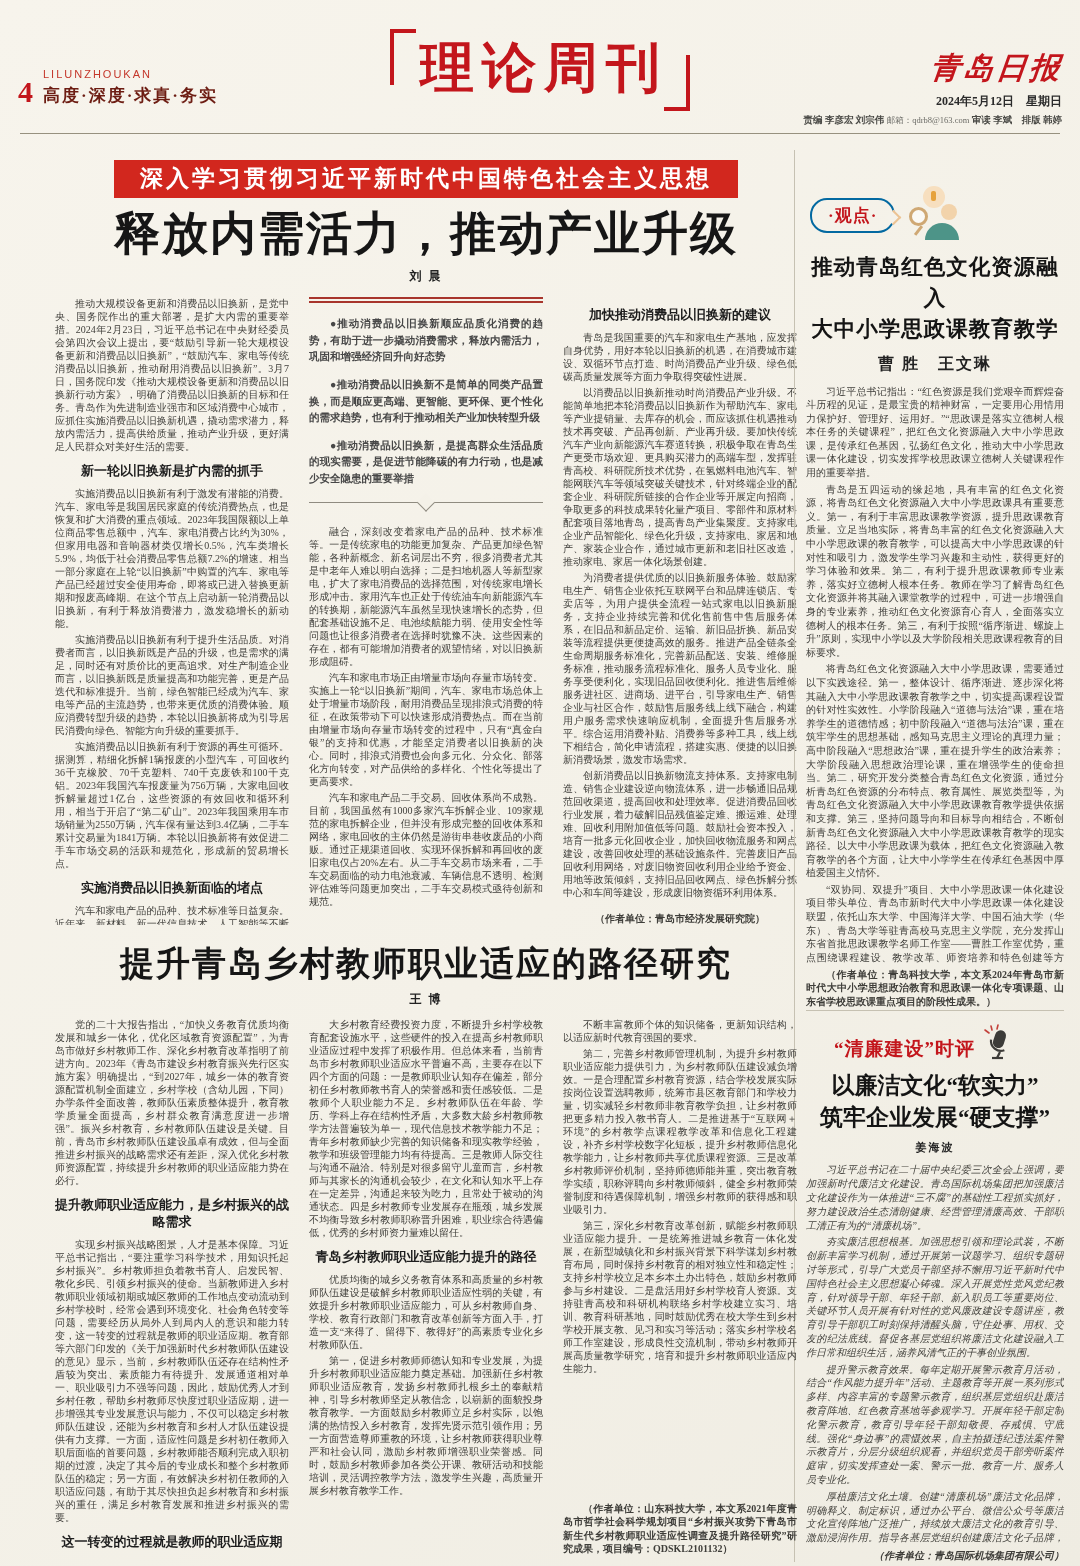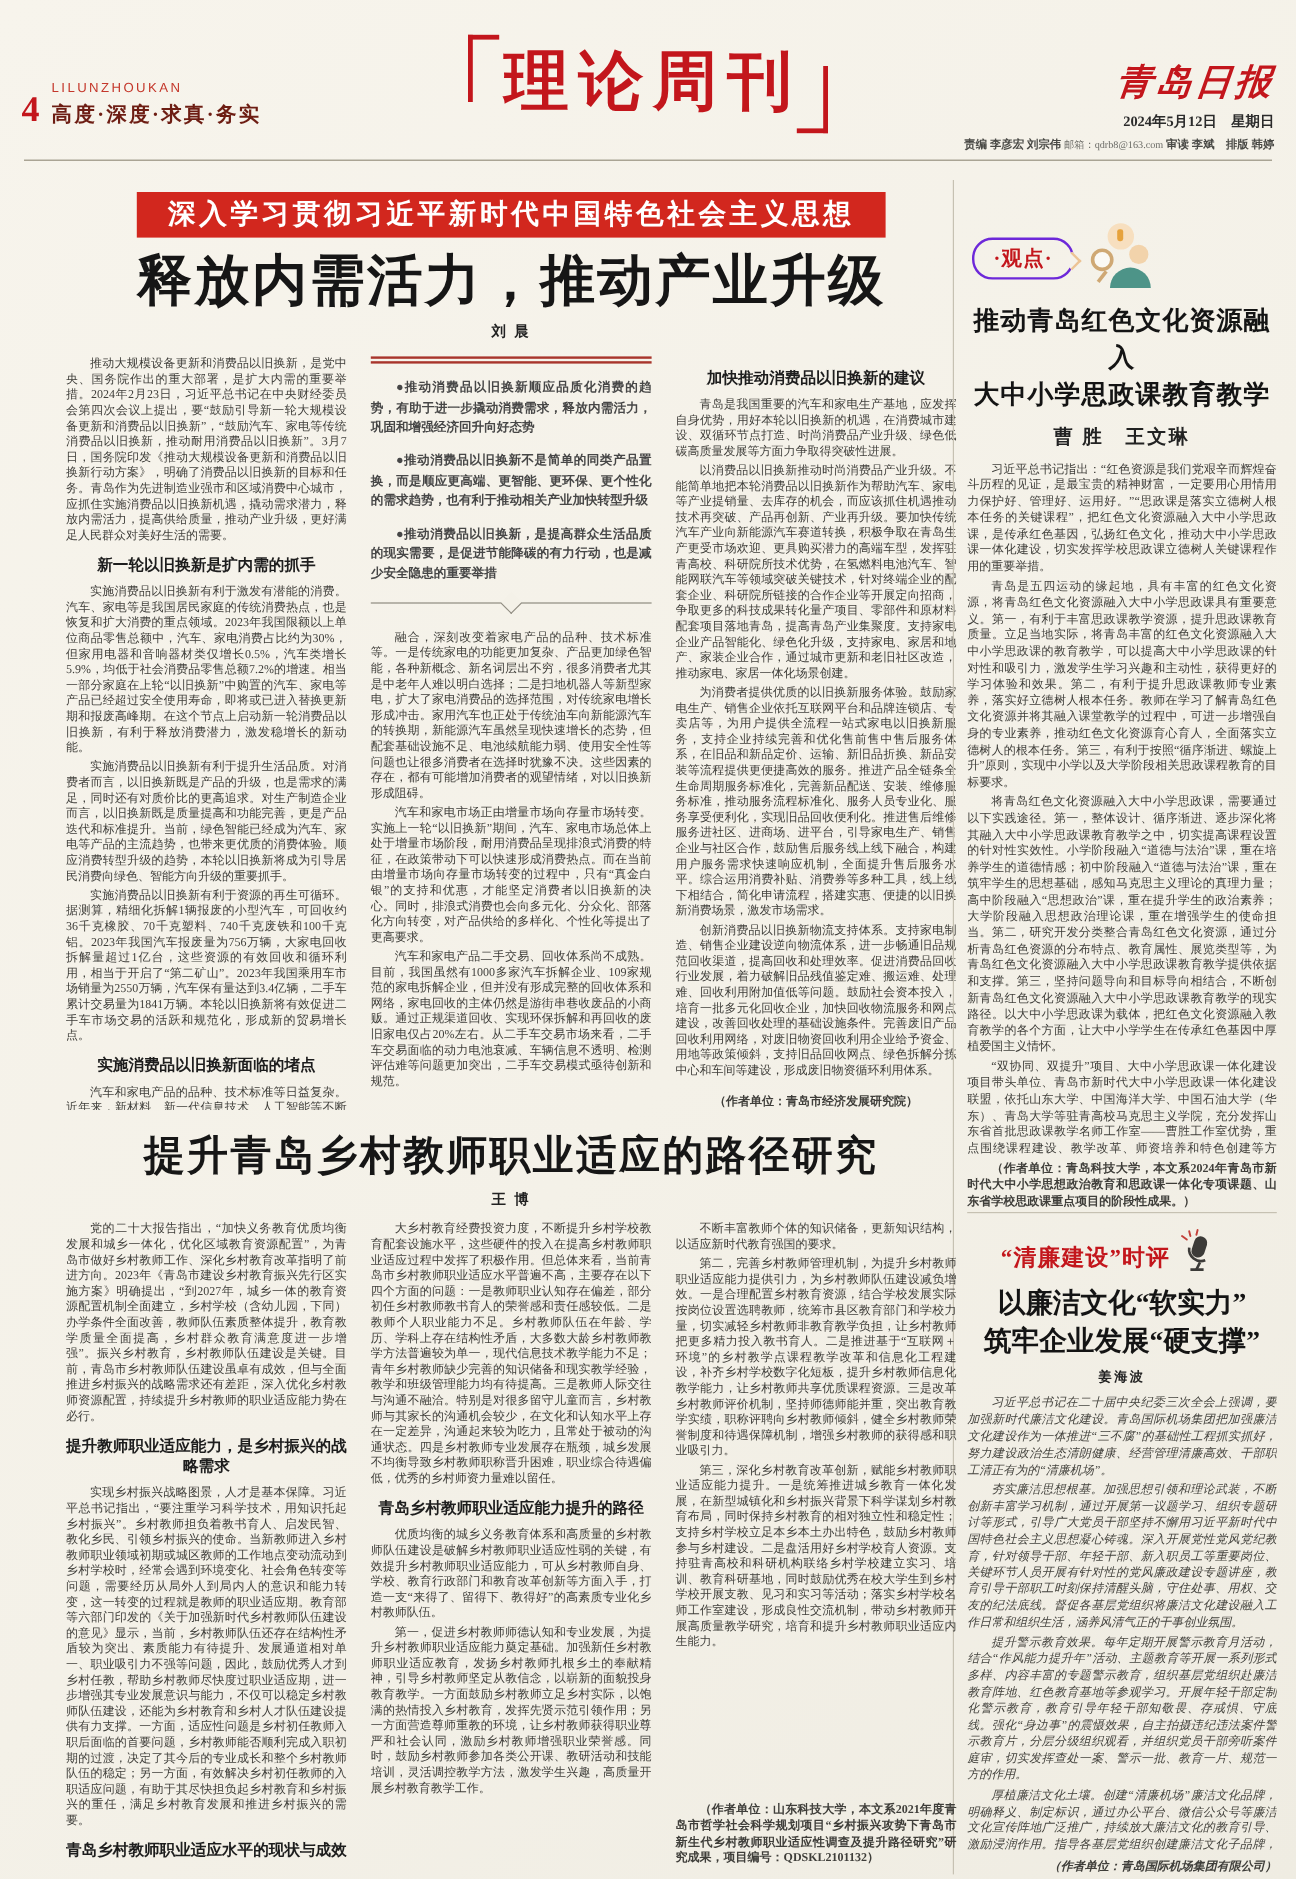--- a/index.html
+++ b/index.html
@@ -46,21 +46,21 @@
   .lead-col .credit{flex:0 0 auto;padding-top:5px;}
   
   .quote-box{border-top:6px double #a8352c;padding-top:12px;}
   .quote-box p{font-family:"Liberation Sans","DejaVu Sans",sans-serif;font-size:10.5px;font-weight:bold;color:#474747;line-height:1.55;text-align:justify;text-indent:2em;margin:0 0 12px;}
   .notch-line{position:relative;border-top:1px solid #8f8b80;margin:4px 0 12px;height:10px;}
   .notch-line::after{content:"";position:absolute;left:50%;top:-7px;width:12px;height:12px;background:#f4f1e8;border-right:1px solid #8f8b80;border-bottom:1px solid #8f8b80;transform:translateX(-50%) rotate(45deg);}
   
   .v-divider{position:absolute;left:794px;top:150px;height:1412px;width:1px;background:#c6c1b2;}
   .viewpoint{position:absolute;left:806px;top:150px;width:258px;height:858px;display:flex;flex-direction:column;}
   .vp-badge-row{display:flex;align-items:center;gap:10px;margin:40px 0 12px 4px;flex:0 0 auto;}
-  .vp-bubble{position:relative;border:2px solid #6d28d9;border-radius:17px;padding:4px 16px;color:#c3161c;font-weight:900;font-size:17px;letter-spacing:1px;}
+  .vp-bubble{position:relative;border:2px solid #0369a1;border-radius:17px;padding:4px 16px;color:#c3161c;font-weight:900;font-size:17px;letter-spacing:1px;}
   .vp-bubble::after{content:"";position:absolute;right:-6px;top:12px;width:9px;height:9px;background:#f5f2ea;border-top:2px solid #ecc394;border-right:2px solid #ecc394;transform:rotate(45deg);}
   .vp-art{position:relative;width:54px;height:50px;}
   .vp-bulb{position:absolute;top:-4px;right:14px;width:22px;height:22px;border-radius:50%;background:#f7dfbf;}
   .vp-bulb::after{content:"";position:absolute;left:8px;top:5px;width:5px;height:10px;background:#e6a23c;border-radius:2px;}
   .vp-head{position:absolute;top:14px;right:2px;width:16px;height:16px;border-radius:50%;background:#f2d3ab;}
   .vp-body{position:absolute;bottom:0;right:0;width:34px;height:17px;border-radius:17px 17px 0 0;background:#4d9488;}
   .vp-lens{position:absolute;left:4px;bottom:14px;width:13px;height:13px;border:3px solid #cfa874;border-radius:50%;background:rgba(255,255,255,.55);}
   .vp-lens-handle{position:absolute;left:12px;bottom:4px;width:3px;height:11px;background:#cfa874;transform:rotate(38deg);}
   .vp-headline{margin:0;font-size:21.5px;font-weight:900;color:#141414;text-align:center;line-height:1.45;letter-spacing:1px;flex:0 0 auto;}
   .vp-byline{margin:8px 0 10px;flex:0 0 auto;font-size:16px;}
@@ -203,36 +203,36 @@
       </svg>
     </div>
     <h2 class="q-headline">
       <span>以廉洁文化“软实力”</span><br>
       <span>筑牢企业发展“硬支撑”</span>
     </h2>
     <div class="byline q-byline">姜海波</div>
     <div class="flow q-flow">
         <p>习近平总书记在二十届中央纪委三次全会上强调，要加强新时代廉洁文化建设。青岛国际机场集团把加强廉洁文化建设作为一体推进“三不腐”的基础性工程抓实抓好，努力建设政治生态清朗健康、经营管理清廉高效、干部职工清正有为的“清廉机场”。</p>
         <p>夯实廉洁思想根基。加强思想引领和理论武装，不断创新丰富学习机制，通过开展第一议题学习、组织专题研讨等形式，引导广大党员干部坚持不懈用习近平新时代中国特色社会主义思想凝心铸魂。深入开展党性党风党纪教育，针对领导干部、年轻干部、新入职员工等重要岗位、关键环节人员开展有针对性的党风廉政建设专题讲座，教育引导干部职工时刻保持清醒头脑，守住处事、用权、交友的纪法底线。督促各基层党组织将廉洁文化建设融入工作日常和组织生活，涵养风清气正的干事创业氛围。</p>
-        <p>提升警示教育效果。每年定期开展警示教育月活动，结合“作风能力提升年”活动、主题教育等开展一系列形式多样、内容丰富的专题警示教育，组织基层党组织赴廉洁教育阵地、红色教育基地等参观学习。开展年轻干部定制化警示教育，教育引导年轻干部知敬畏、存戒惧、守底线。强化“身边事”的震慑效果，自主拍摄违纪违法案件警示教育片，分层分级组织观看，并组织党员干部旁听案件庭审，切实发挥查处一案、警示一批、教育一片、规范一方的作用。</p>
+        <p>提升警示教育效果。每年定期开展警示教育月活动，结合“作风能力提升年”活动、主题教育等开展一系列形式多样、内容丰富的专题警示教育，组织基层党组织赴廉洁教育阵地、红色教育基地等参观学习。开展年轻干部定制化警示教育，教育引导年轻干部知敬畏、存戒惧、守底线。强化“身边事”的震慑效果，自主拍摄违纪违法案件警示教育片，分层分级组织观看，并组织党员干部旁听案件庭审，切实发挥查处一案、警示一批、教育一片、服务人员专业化。</p>
         <p>厚植廉洁文化土壤。创建“清廉机场”廉洁文化品牌，明确释义、制定标识，通过办公平台、微信公众号等廉洁文化宣传阵地广泛推广，持续放大廉洁文化的教育引导、激励浸润作用。指导各基层党组织创建廉洁文化子品牌，开展优秀廉洁文化阵地评选活动，以品牌汇集效应提升廉洁文化的影响力、渗透力、感染力。开展特色廉洁文化活动，如印发《廉洁从业提醒函》、举办廉洁书画摄影作品展、开展家庭助廉系列活动等，推动形成清正廉洁、向上向善的良好氛围。</p>
       </div>
     <div class="credit credit-right q-credit">（作者单位：青岛国际机场集团有限公司）</div>
   </aside>
 
   <section class="t-article">
     <h2 class="t-headline">提升青岛乡村教师职业适应的路径研究</h2>
     <div class="byline t-byline">王 博</div>
     <div class="t-cols">
       <div class="t-col">
         <div class="flow">
             <p>党的二十大报告指出，“加快义务教育优质均衡发展和城乡一体化，优化区域教育资源配置”，为青岛市做好乡村教师工作、深化乡村教育改革指明了前进方向。2023年《青岛市建设乡村教育振兴先行区实施方案》明确提出，“到2027年，城乡一体的教育资源配置机制全面建立，乡村学校（含幼儿园，下同）办学条件全面改善，教师队伍素质整体提升，教育教学质量全面提高，乡村群众教育满意度进一步增强”。振兴乡村教育，乡村教师队伍建设是关键。目前，青岛市乡村教师队伍建设虽卓有成效，但与全面推进乡村振兴的战略需求还有差距，深入优化乡村教师资源配置，持续提升乡村教师的职业适应能力势在必行。</p>
             <h3 class="col-subhead">提升教师职业适应能力，是乡村振兴的战略需求</h3>
             <p>实现乡村振兴战略图景，人才是基本保障。习近平总书记指出，“要注重学习科学技术，用知识托起乡村振兴”。乡村教师担负着教书育人、启发民智、教化乡民、引领乡村振兴的使命。当新教师进入乡村教师职业领域初期或城区教师的工作地点变动流动到乡村学校时，经常会遇到环境变化、社会角色转变等问题，需要经历从局外人到局内人的意识和能力转变，这一转变的过程就是教师的职业适应期。教育部等六部门印发的《关于加强新时代乡村教师队伍建设的意见》显示，当前，乡村教师队伍还存在结构性矛盾较为突出、素质能力有待提升、发展通道相对单一、职业吸引力不强等问题，因此，鼓励优秀人才到乡村任教，帮助乡村教师尽快度过职业适应期，进一步增强其专业发展意识与能力，不仅可以稳定乡村教师队伍建设，还能为乡村教育和乡村人才队伍建设提供有力支撑。一方面，适应性问题是乡村初任教师入职后面临的首要问题，乡村教师能否顺利完成入职初期的过渡，决定了其今后的专业成长和整个乡村教师队伍的稳定；另一方面，有效解决乡村初任教师的入职适应问题，有助于其尽快担负起乡村教育和乡村振兴的重任，满足乡村教育发展和推进乡村振兴的需要。</p>
-            <h3 class="col-subhead">青岛乡村教师职业适应水平的现状与成效</h3>
+            <h3 class="col-subhead">这一转变的过程就是教师的职业适应期</h3>
           </div>
       </div>
       <div class="t-col">
         <div class="flow">
             <p>大乡村教育经费投资力度，不断提升乡村学校教育配套设施水平，这些硬件的投入在提高乡村教师职业适应过程中发挥了积极作用。但总体来看，当前青岛市乡村教师职业适应水平普遍不高，主要存在以下四个方面的问题：一是教师职业认知存在偏差，部分初任乡村教师教书育人的荣誉感和责任感较低。二是教师个人职业能力不足。乡村教师队伍在年龄、学历、学科上存在结构性矛盾，大多数大龄乡村教师教学方法普遍较为单一，现代信息技术教学能力不足；青年乡村教师缺少完善的知识储备和现实教学经验，教学和班级管理能力均有待提高。三是教师人际交往与沟通不融洽。特别是对很多留守儿童而言，乡村教师与其家长的沟通机会较少，在文化和认知水平上存在一定差异，沟通起来较为吃力，且常处于被动的沟通状态。四是乡村教师专业发展存在瓶颈，城乡发展不均衡导致乡村教师职称晋升困难，职业综合待遇偏低，优秀的乡村师资力量难以留任。</p>
             <h3 class="col-subhead">青岛乡村教师职业适应能力提升的路径</h3>
             <p>优质均衡的城乡义务教育体系和高质量的乡村教师队伍建设是破解乡村教师职业适应性弱的关键，有效提升乡村教师职业适应能力，可从乡村教师自身、学校、教育行政部门和教育改革创新等方面入手，打造一支“来得了、留得下、教得好”的高素质专业化乡村教师队伍。</p>
             <p>第一，促进乡村教师师德认知和专业发展，为提升乡村教师职业适应能力奠定基础。加强新任乡村教师职业适应教育，发扬乡村教师扎根乡土的奉献精神，引导乡村教师坚定从教信念，以崭新的面貌投身教育教学。一方面鼓励乡村教师立足乡村实际，以饱满的热情投入乡村教育，发挥先贤示范引领作用；另一方面营造尊师重教的环境，让乡村教师获得职业尊严和社会认同，激励乡村教师增强职业荣誉感。同时，鼓励乡村教师参加各类公开课、教研活动和技能培训，灵活调控教学方法，激发学生兴趣，高质量开展乡村教育教学工作。</p>
           </div>
       </div>

